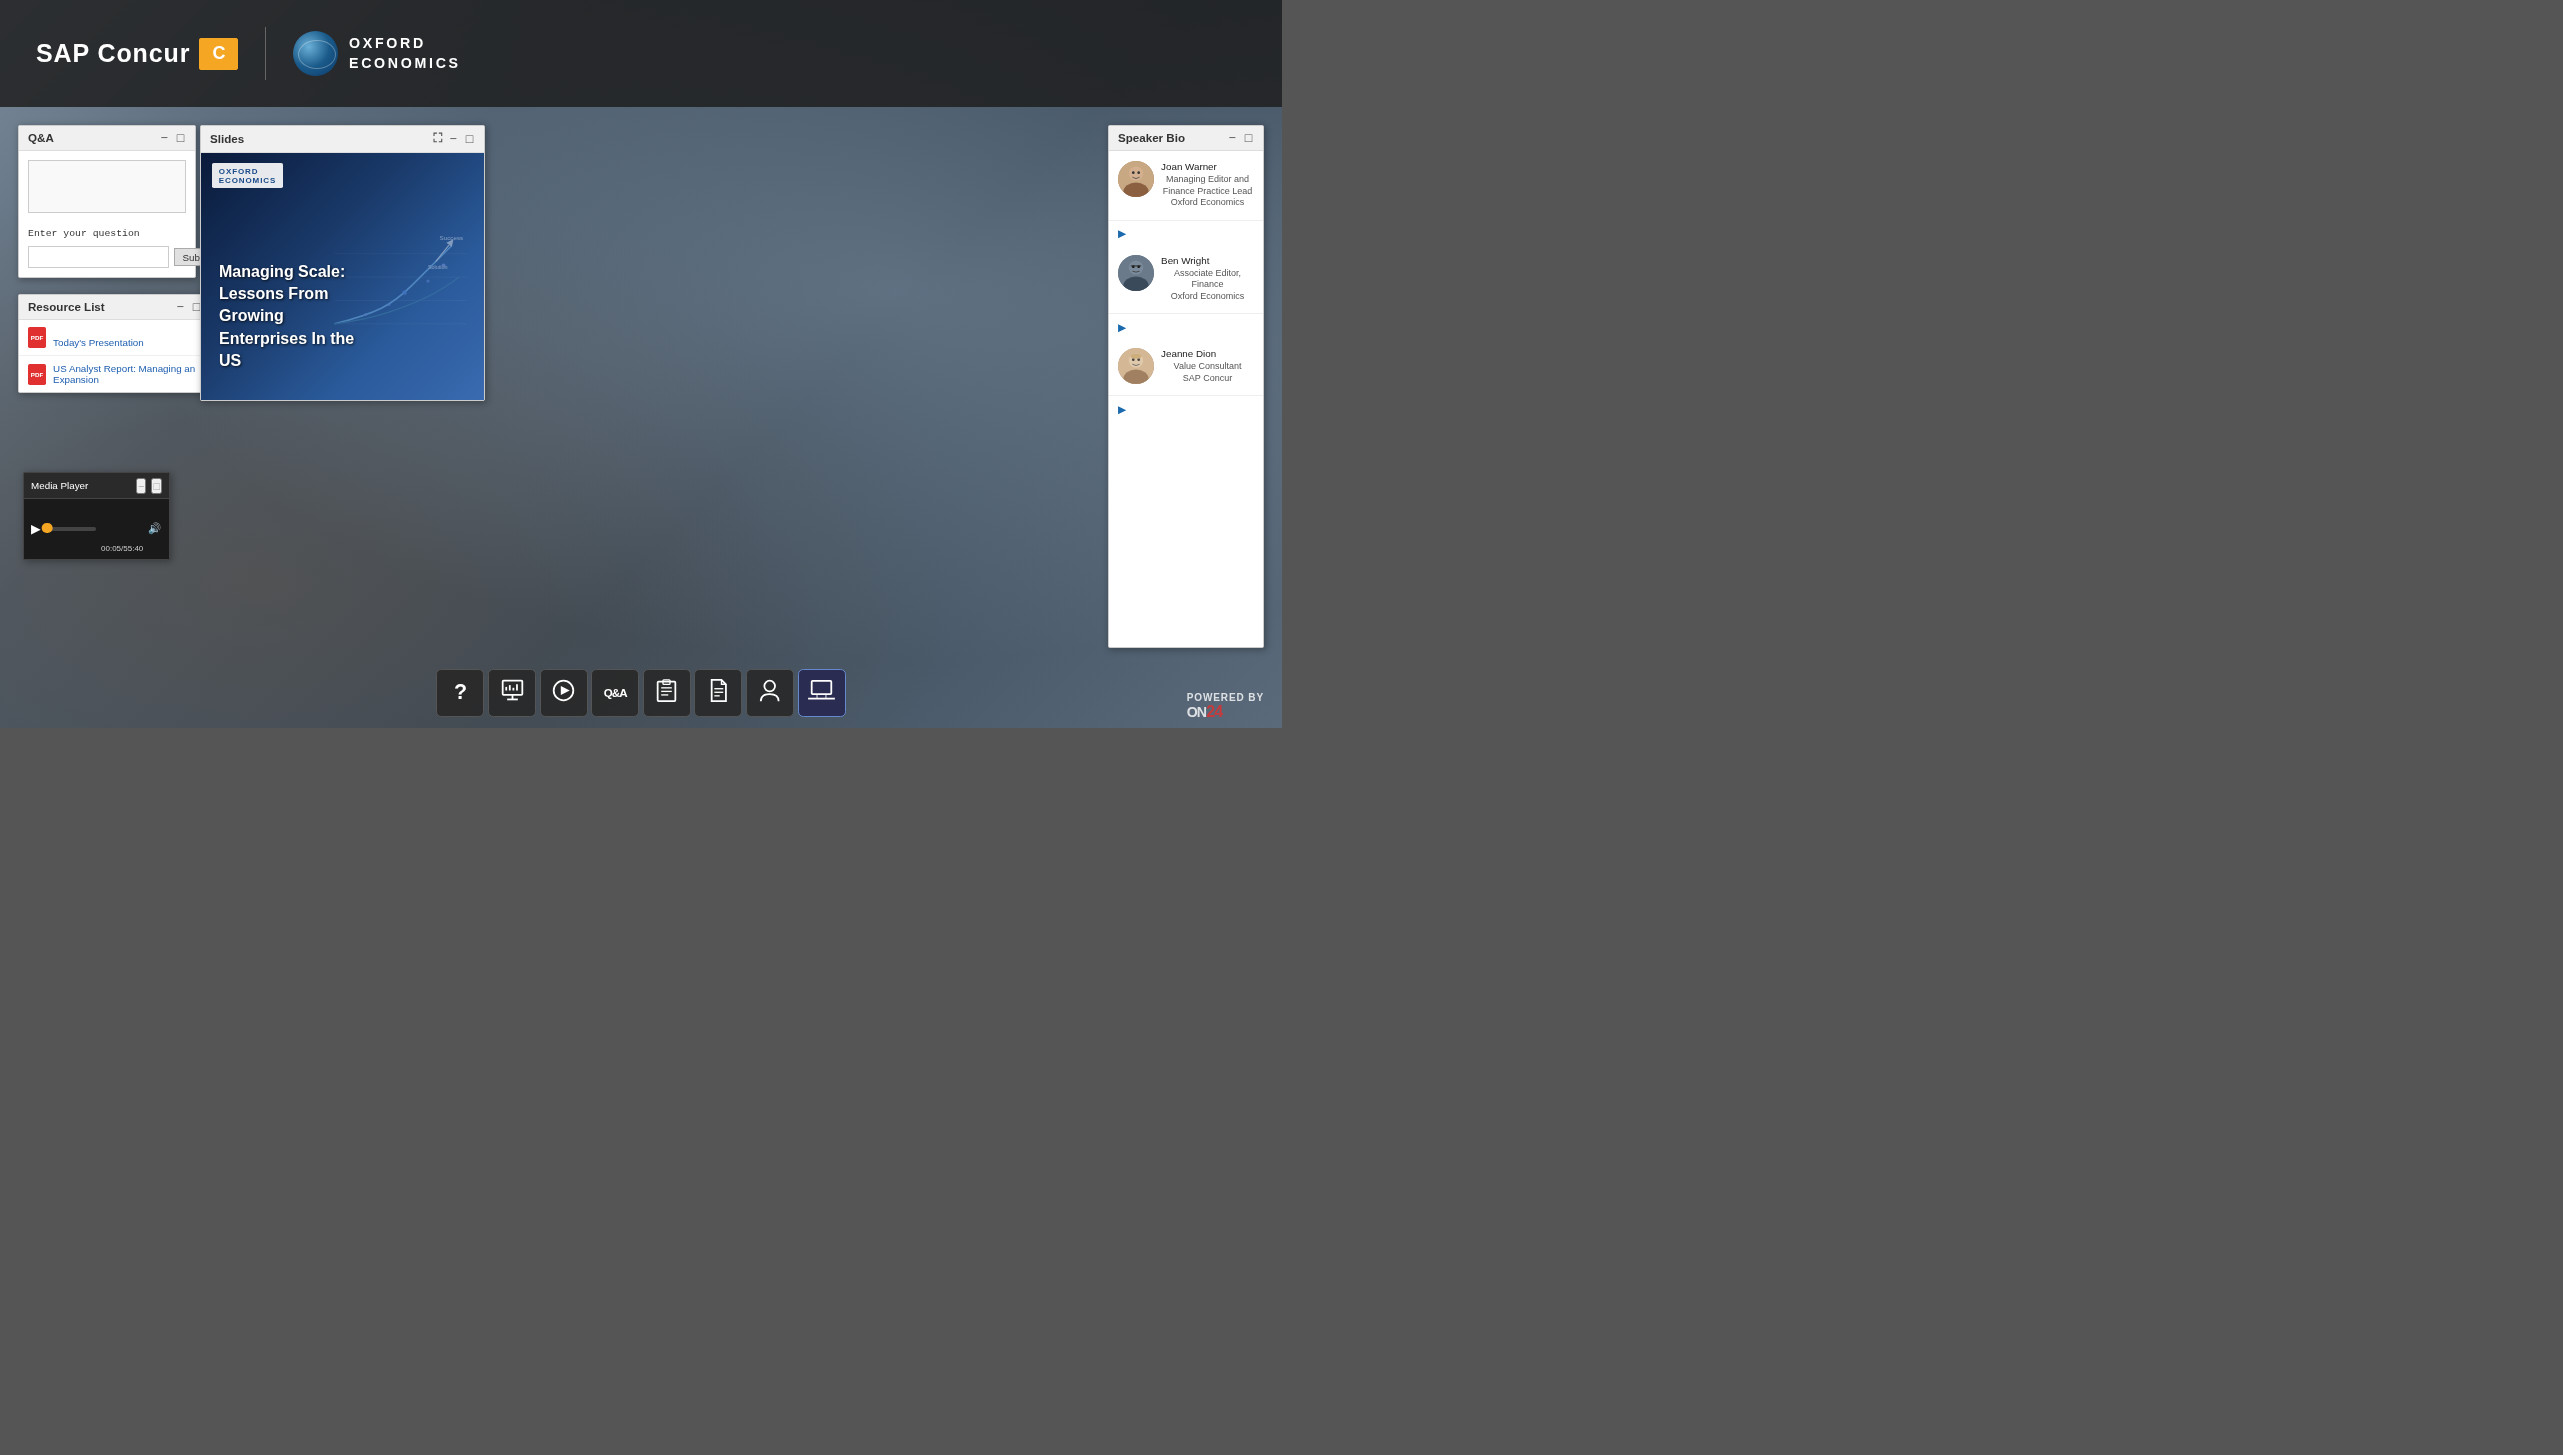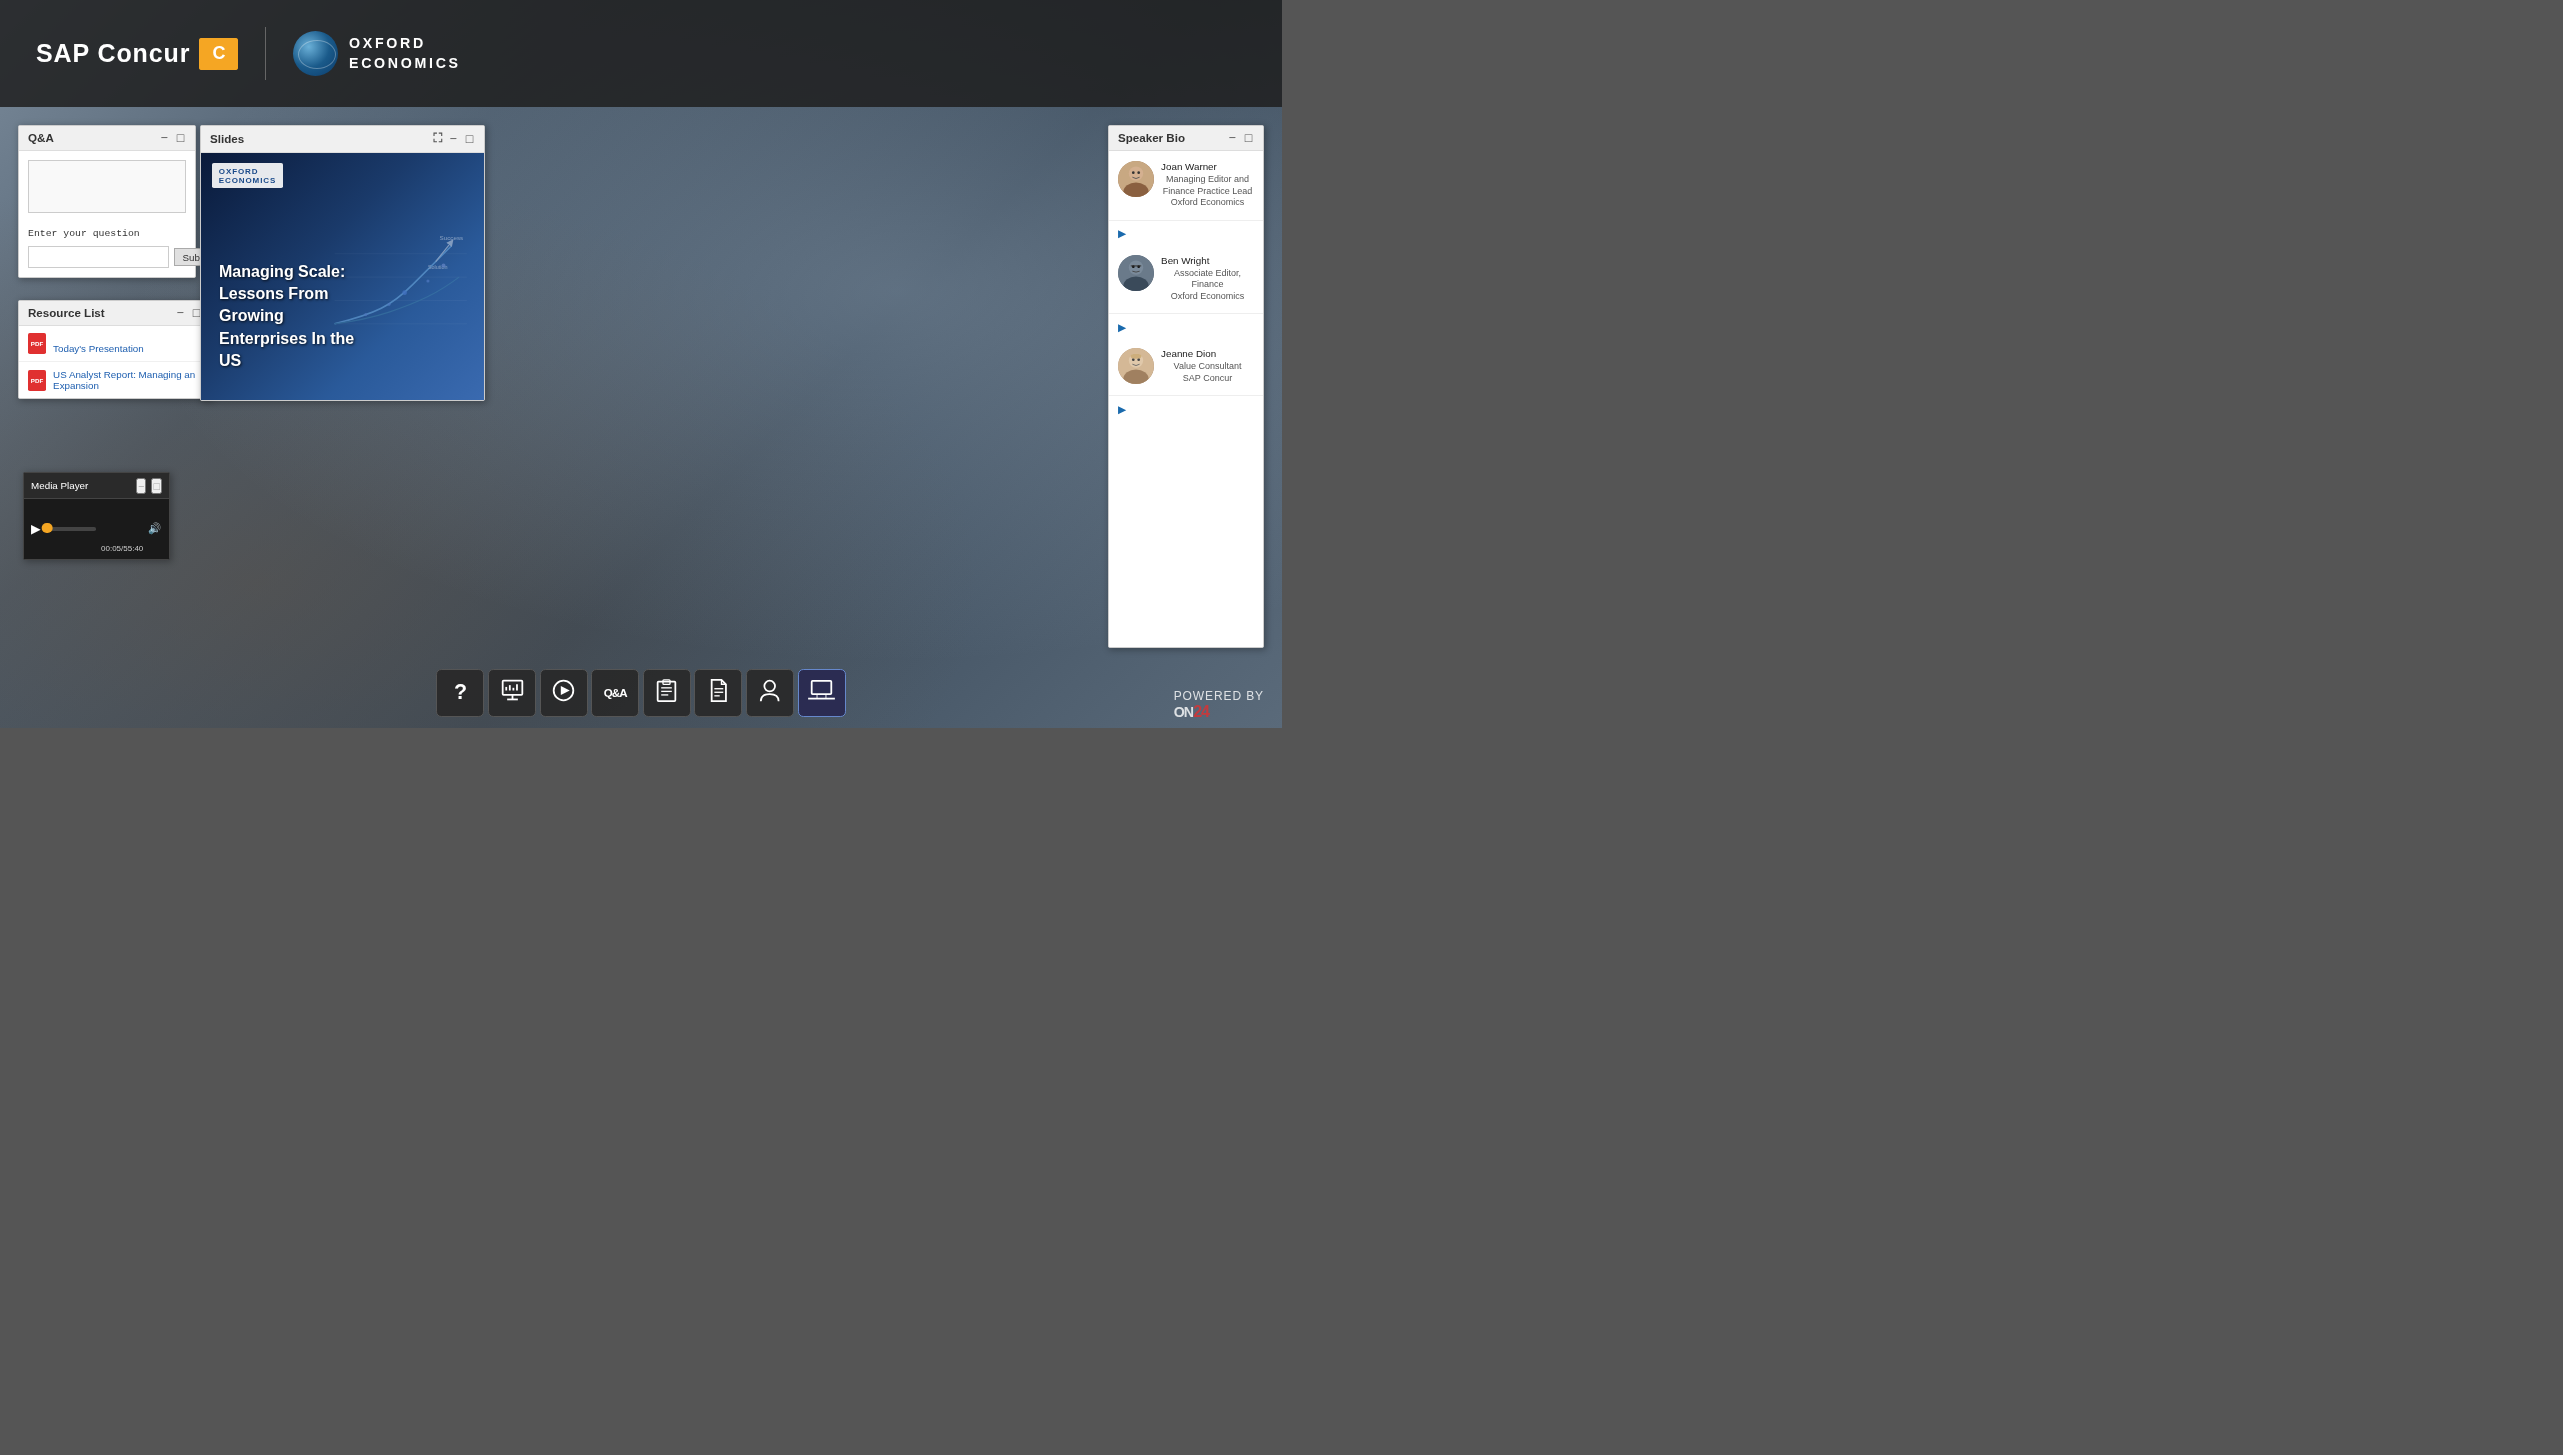--- a/index.html
+++ b/index.html
@@ -180,21 +180,21 @@
       background: #e0e0e0;
       border: 0.9px solid #aaa;
       font-size: 9.8px;
       padding: 2.7px 7.1px;
       cursor: pointer;
       color: #333;
     }
 
     
     .resource-panel {
-      top: 193px;
+      top: 187px;
       left: 18px;
       width: 194px;
     }
     .resource-item {
       display: flex;
       align-items: flex-end;
       gap: 7.1px;
       padding: 7.1px 9px;
       font-size: 9.8px;
       color: #2060b0;
@@ -420,22 +420,23 @@
     .on24-brand {
       position: absolute;
       bottom: 7.1px;
       right: 18px;
       font-size: 9px;
       color: #fff;
       opacity: 0.8;
       z-index: 20;
     }
     .on24-brand .powered {
-      font-size: 12px;
+      font-size: 10px;
       letter-spacing: 0.9px;
+      font-weight: bold;
     }
     .on24-brand .on24text {
       font-size: 14.2px;
       font-weight: bold;
       letter-spacing: -0.9px;
     }
   </style>
 </head>
 <body>
 

